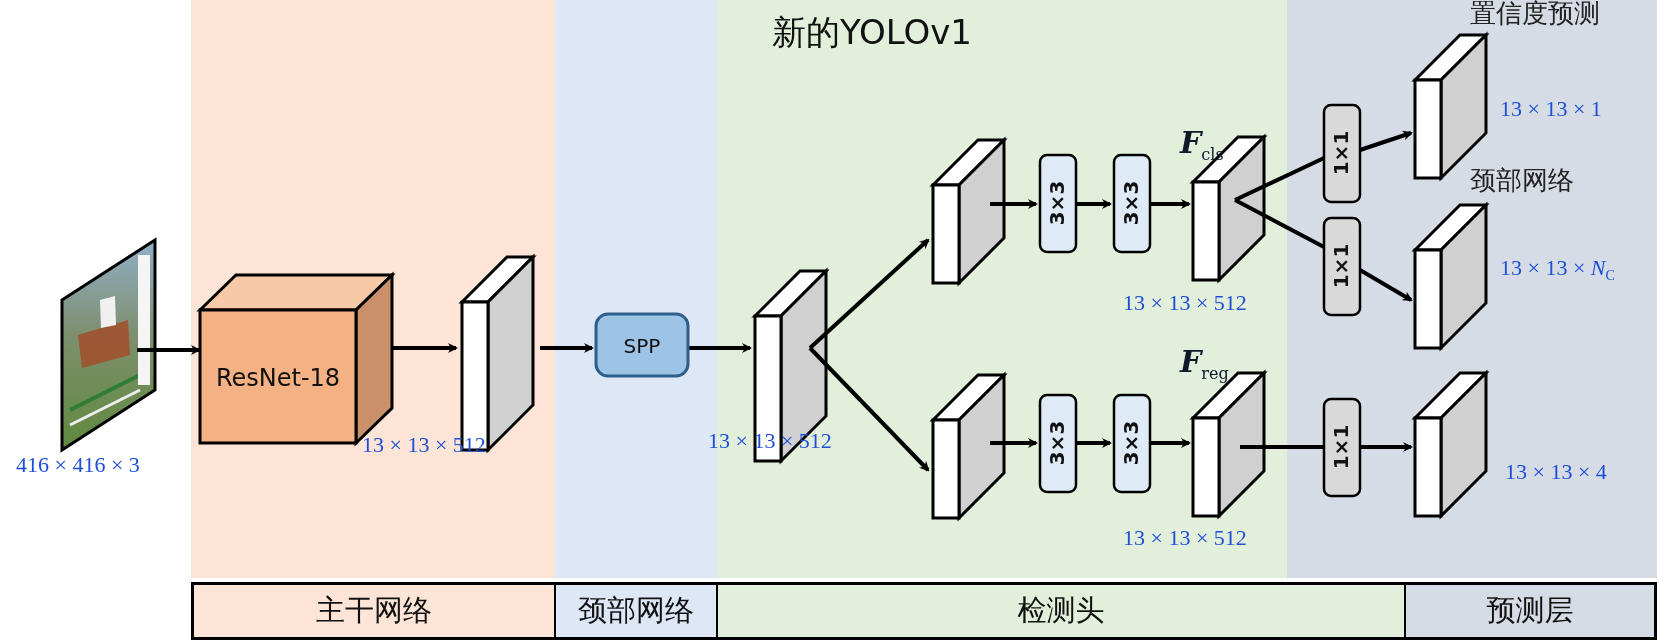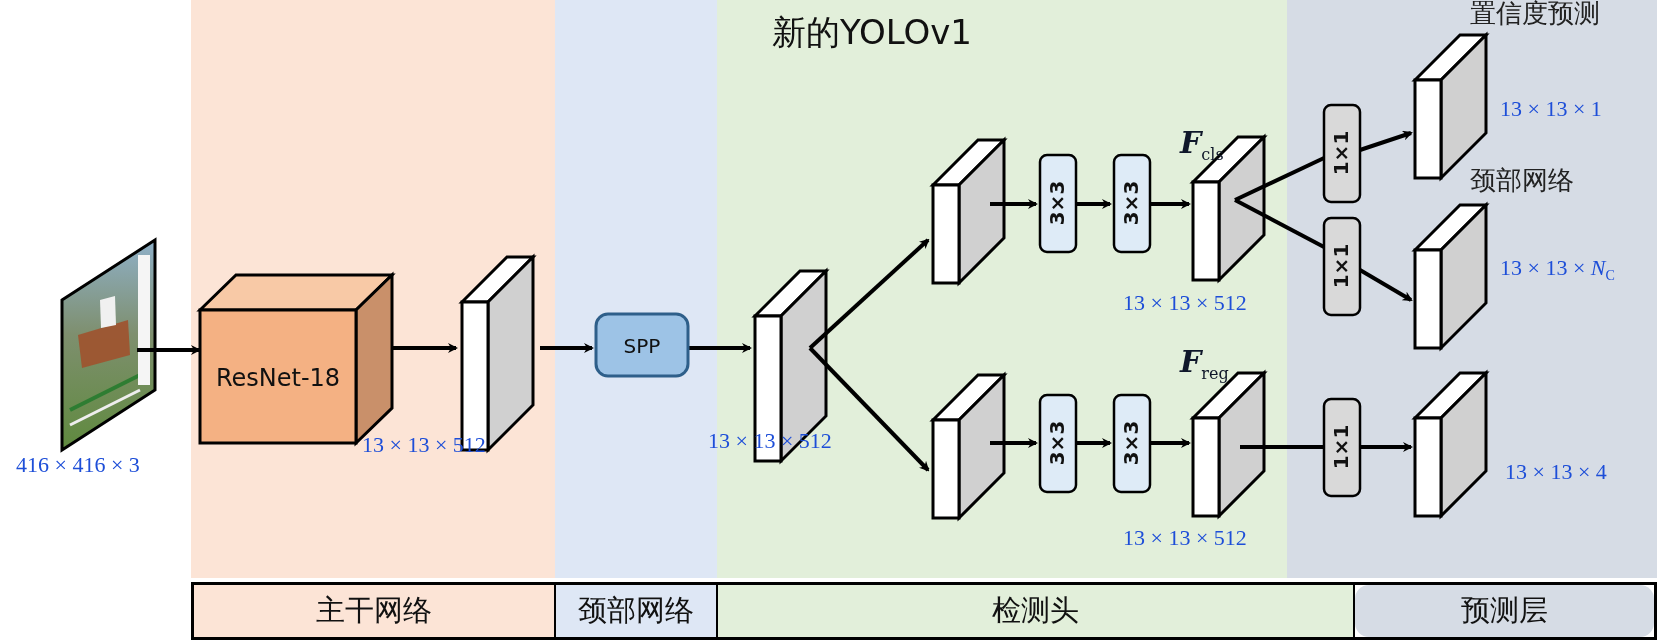--- a/index.html
+++ b/index.html
@@ -8,22 +8,22 @@
   .bg { position:absolute; top:0; height:578px; }
   .bg-backbone { left:191px; width:364px; background:#fce4d6; }
   .bg-neck { left:555px; width:162px; background:#dee7f5; }
   .bg-head { left:717px; width:570px; background:#e2efda; }
   .bg-pred { left:1287px; width:370px; background:#d6dce5; }
   .footer { position:absolute; top:582px; left:191px; width:1466px; height:58px; border:3px solid #000; box-sizing:border-box; display:flex; }
   .footer .cell { height:100%; display:flex; align-items:center; justify-content:center; font-size:29px; color:#111; border-right:2px solid #000; box-sizing:border-box; font-family:"DejaVu Sans", sans-serif; }
   .footer .cell:last-child { border-right:none; }
   .c-backbone { width:362px; background:#fce4d6; }
   .c-neck { width:162px; background:#dee7f5; }
-  .c-head { width:637px; background:#e2efda;text-align:center; }
-  .c-pred { flex:1; background:#d6dce5;border-radius:14px; }
+  .c-head { width:688px; background:#e2efda;text-align:center; }
+  .c-pred { flex:1; background:#d6dce5; }
   .title { position:absolute; left:772px; top:10px; font-size:34px; font-weight:normal; color:#111; font-family:"DejaVu Sans", sans-serif; }
   .lbl { position:absolute; font-family:Liberation Serif, serif; font-size:22px; color:#1d4ed8; white-space:nowrap; }
   .cn { position:absolute; font-family:"DejaVu Sans", sans-serif; font-size:26px; color:#222; white-space:nowrap; }
   .fl { position:absolute; font-family:"DejaVu Serif", serif; font-style:italic; font-weight:bold; font-size:30px; color:#0f172a; }
   .fl sub { font-size:16px; font-weight:normal; font-style:normal; }
   svg text { font-family:"DejaVu Sans", sans-serif; }
 </style>
 </head>
 <body>
 

